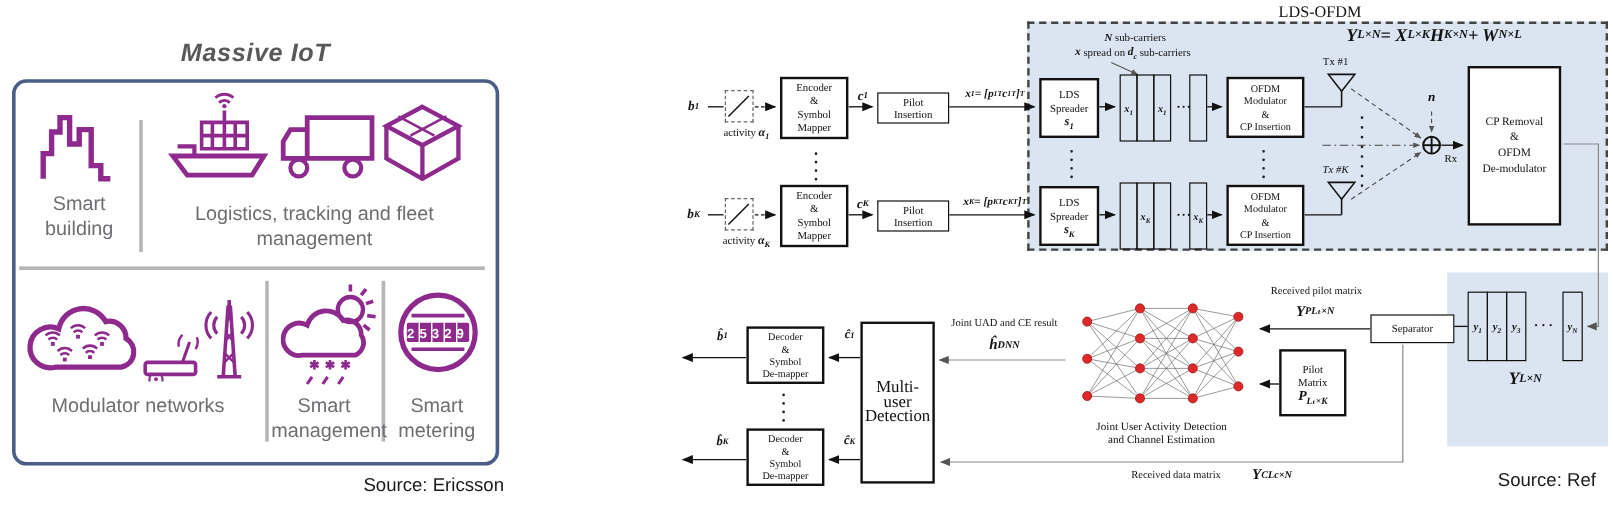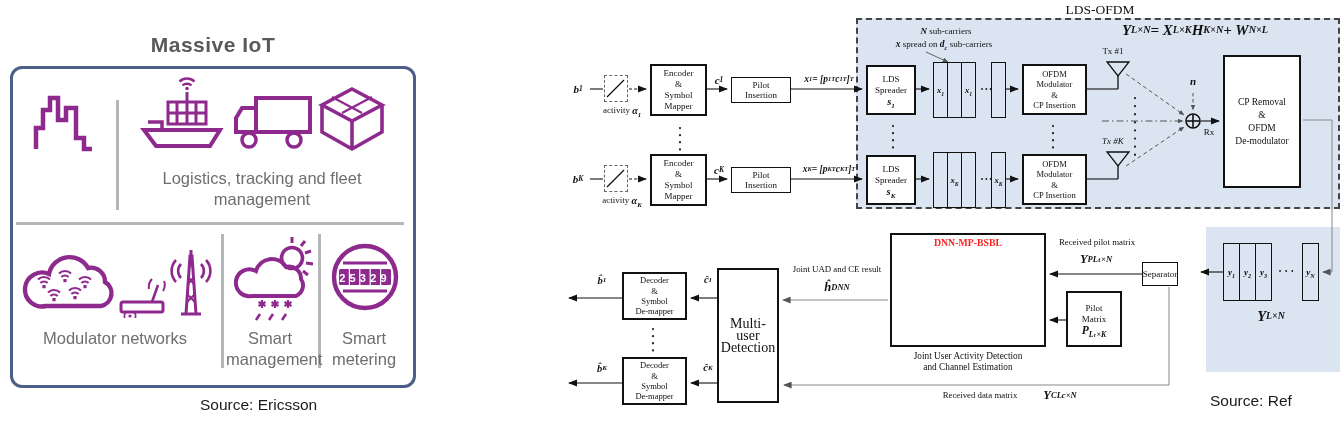--- a/index.html
+++ b/index.html
@@ -1,24 +1,24 @@
 <!DOCTYPE html>
 <html><head>
 <meta charset="utf-8">
 <style>
   html,body{margin:0;padding:0;background:#fff;}
   #stage{position:relative;width:1344px;height:430px;background:#fff;overflow:hidden;
          font-family:"Liberation Sans","DejaVu Sans",sans-serif;}
   .abs{position:absolute;}
   
-  .lf-title{font-weight:bold;color:#58595B;font-size:21px;text-align:center;letter-spacing:.5px;}
+  .lf-title{font-weight:bold;color:#58595B;font-size:21px;text-align:center;letter-spacing:.5px;font-style:italic;}
   .lf-frame{border:3px solid #4C5D87;border-radius:12px;background:#fff;}
   .lf-label{color:#6D6E71;font-size:16.5px;line-height:21px;text-align:center;}
   .lf-div{background:#B5B6B8;}
-  .src{font-size:15.5px;color:#1a1a1a;text-align:left;}
+  .src{font-size:15.5px;color:#1a1a1a;text-align:right;}
   .picon{color:#8E2A8E;}
   
   .tserif{font-family:"Liberation Serif","DejaVu Serif",serif;color:#111;}
   .mx{font-family:"Liberation Serif","DejaVu Serif",serif;font-style:italic;font-weight:bold;color:#111;}
   sub,sup{font-size:68%;line-height:0;}
   .bx{background:#fff;border:1.6px solid #111;display:flex;flex-direction:column;align-items:center;
       justify-content:center;text-align:center;box-sizing:border-box;
       font-family:"Liberation Serif","DejaVu Serif",serif;color:#111;}
   .thick{border-width:2.3px;}
   .slab{background:transparent;border:1.6px solid #111;box-sizing:border-box;display:flex;
@@ -105,20 +105,21 @@
       <rect x="9" y="27" width="52" height="16" rx="1.5" fill="currentColor"></rect>
       <path d="M19.4 27 V43 M29.8 27 V43 M40.2 27 V43 M50.6 27 V43" stroke="#fff" stroke-width="1.2"></path>
       <text x="35" y="39.5" text-anchor="middle" font-size="11" font-weight="bold" letter-spacing="4.2" font-family="Liberation Sans, sans-serif" fill="#fff">25329</text>
     </svg>
 
     <div class="abs lf-div" style="left:116px;top:100px;width:2.5px;height:110px;"></div>
     <div class="abs lf-div" style="left:16px;top:222px;width:388px;height:2.5px;"></div>
     <div class="abs lf-div" style="left:221px;top:234px;width:2.5px;height:134px;"></div>
     <div class="abs lf-div" style="left:318px;top:234px;width:2.5px;height:134px;"></div>
 
+    <div class="abs lf-label" style="left:20px;top:160px;width:92px;">Smart building</div>
     <div class="abs lf-label" style="left:128px;top:168px;width:268px;">Logistics, tracking and fleet management</div>
     <div class="abs lf-label" style="left:20px;top:328px;width:190px;">Modulator networks</div>
     <div class="abs lf-label" style="left:226px;top:328px;width:88px;">Smart management</div>
     <div class="abs lf-label" style="left:322px;top:328px;width:84px;">Smart metering</div>
     <div class="abs src" style="left:200px;top:396px;width:220px;">Source: Ericsson</div>
   </section>
 
   <section class="abs" style="left:0;top:0;width:1344px;height:430px;">
 
     <div class="abs region dashed" style="left:856px;top:18px;width:484px;height:191px;"></div>
@@ -376,34 +377,31 @@
         <span class="mx" style="font-size:9px;">y<sub>2</sub></span>
       </div>
     <div class="abs slab" style="left:1255px;top:243px;width:17px;height:58px;">
         <span class="mx" style="font-size:9px;">y<sub>3</sub></span>
       </div>
     <div class="abs slab" style="left:1302px;top:243px;width:17px;height:58px;">
         <span class="mx" style="font-size:9px;">y<sub>N</sub></span>
       </div>
     <div class="abs mx ctr" style="left:1231px;top:305px;width:80px;height:22px;font-size:14.5px;">Y<sub>L×N</sub></div>
 
-    <div class="abs bx" style="left:1142px;top:262px;width:36px;height:24px;font-size:9px;">
+    <div class="abs bx" style="left:1142px;top:262px;width:70px;height:24px;font-size:9px;">
       <div>Separator</div>
     </div>
     <div class="abs tserif ctr" style="left:1046px;top:236px;width:102px;height:11px;font-size:8.8px;">Received pilot matrix</div>
     <div class="abs mx ctr" style="left:1058px;top:248px;width:76px;height:22px;font-size:12.5px;">Y<sup>P</sup><sub>Lₜ×N</sub></div>
     <div class="abs bx thick" style="left:1066px;top:291px;width:56px;height:56px;font-size:9px;line-height:11px;">
       <div>Pilot</div>
       <div>Matrix</div>
       <div class="mx" style="font-size:11.5px;">P<sub>Lₜ×K</sub></div>
     </div>
 
-    <div class="abs" style="left:890px;top:233px;width:156px;height:114px;border:2.3px solid #111;box-sizing:border-box;background:#fff;">
-      <div class="dnn-title ctr" style="font-size:9.8px;margin-top:2px;">DNN-MP-BSBL</div>
-    </div>
     <div class="abs tserif ctr" style="left:878px;top:350px;width:180px;height:24px;font-size:9.3px;line-height:11.5px;flex-direction:column;">
       <div>Joint User Activity Detection</div>
       <div>and Channel Estimation</div>
     </div>
 
     <div class="abs tserif ctr" style="left:786px;top:263px;width:102px;height:11px;font-size:8.8px;">Joint UAD and CE result</div>
     <div class="abs mx ctr" style="left:802px;top:278px;width:70px;height:18px;font-size:12.5px;">ĥ<sub>DNN</sub></div>
 
     <div class="abs bx thick" style="left:717px;top:268px;width:62px;height:135px;font-size:14px;line-height:12px;">
       <div>Multi-user</div>

